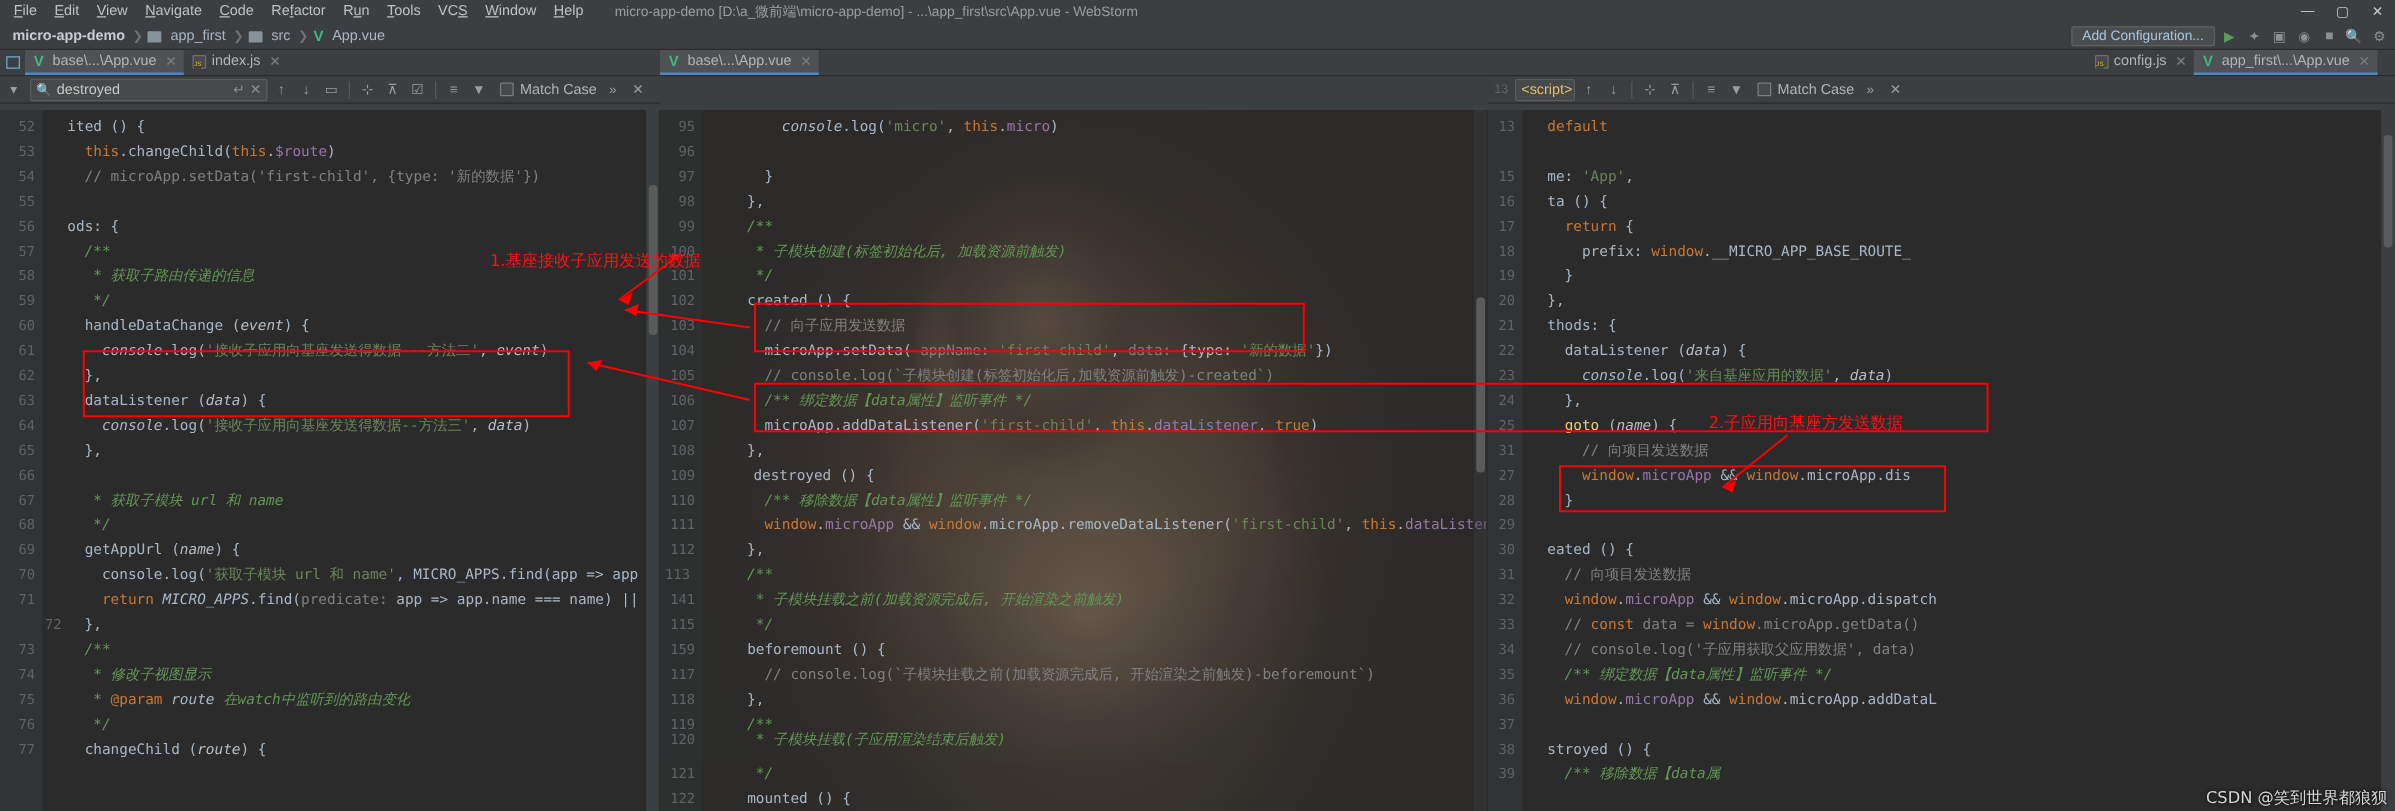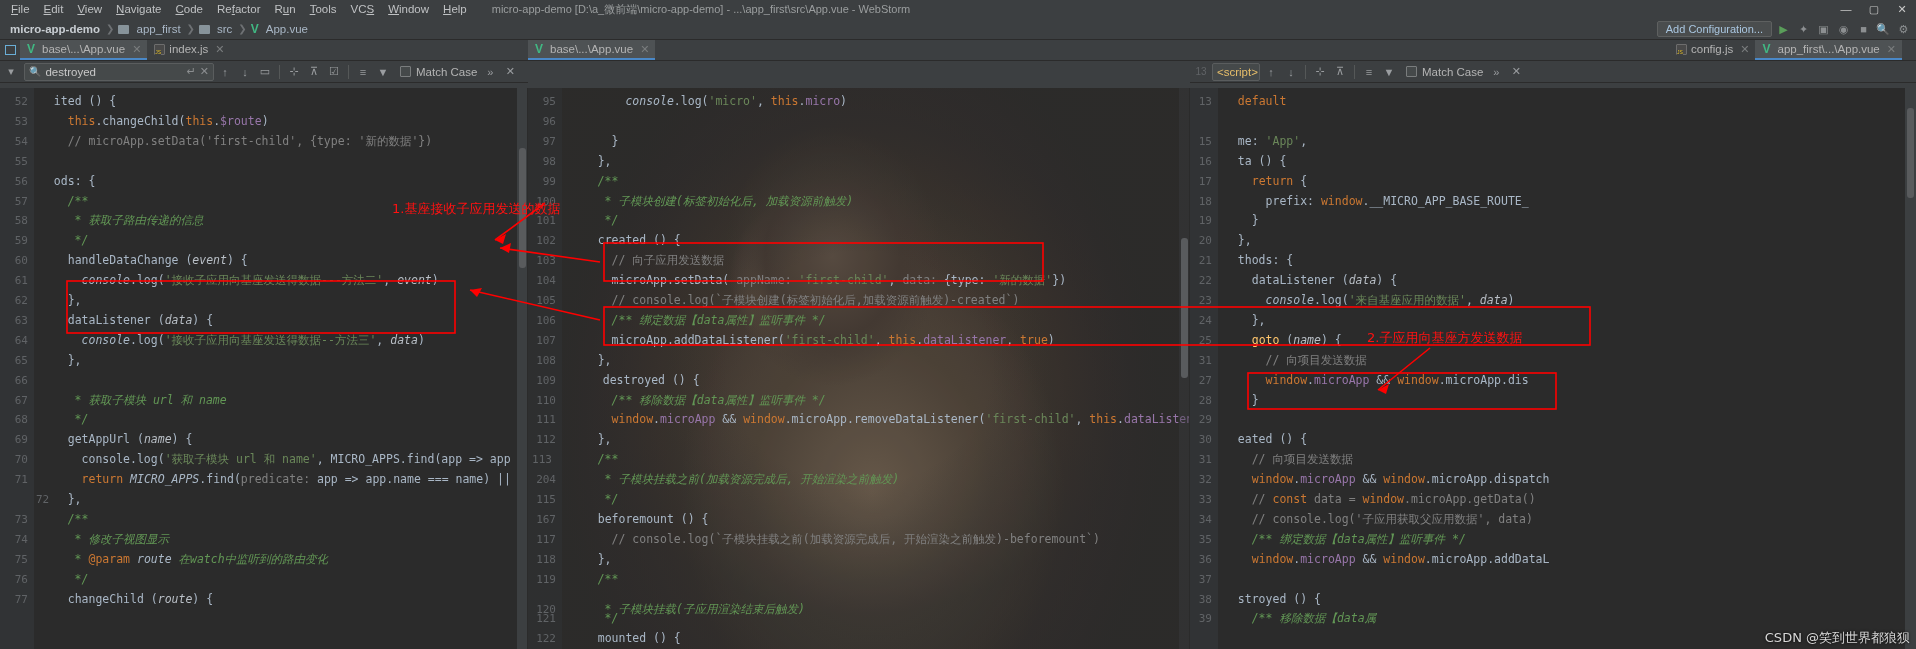--- a/index.html
+++ b/index.html
@@ -293,27 +293,27 @@
       <div class="cl" style="top: 183.1px;"><span class="ln" style="width: 28px;">104</span><span class="code" style="left: 42px;"><span class="id">      microApp.setData(</span><span class="cmt"> appName:</span><span class="id"> </span><span class="str">'first-child'</span><span class="id">, </span><span class="cmt">data:</span><span class="id"> {type: </span><span class="str">'新的数据'</span><span class="id">})</span></span></div>
       <div class="cl" style="top: 203px;"><span class="ln" style="width: 28px;">105</span><span class="code" style="left: 42px;"><span class="cmt">      // console.log(`子模块创建(标签初始化后,加载资源前触发)-created`)</span></span></div>
       <div class="cl" style="top: 222.9px;"><span class="ln" style="width: 28px;">106</span><span class="code" style="left: 42px;"><span class="doc">      /** 绑定数据【data属性】监听事件 */</span></span></div>
       <div class="cl" style="top: 242.8px;"><span class="ln" style="width: 28px;">107</span><span class="code" style="left: 42px;"><span class="id">      microApp.addDataListener(</span><span class="str">'first-child'</span><span class="id">, </span><span class="kw">this</span><span class="id">.</span><span class="fld">dataListener</span><span class="id">, </span><span class="kw">true</span><span class="id">)</span></span></div>
       <div class="cl" style="top: 262.7px;"><span class="ln" style="width: 28px;">108</span><span class="code" style="left: 42px;"><span class="id">    },</span></span></div>
       <div class="cl" style="top: 282.6px;"><span class="ln" style="width: 28px;">109</span><span class="code" style="left: 47px;"><span class="id">    </span><span class="id">destroyed</span><span class="id"> () {</span></span></div>
       <div class="cl" style="top: 302.5px;"><span class="ln" style="width: 28px;">110</span><span class="code" style="left: 42px;"><span class="doc">      /** 移除数据【data属性】监听事件 */</span></span></div>
       <div class="cl" style="top: 322.4px;"><span class="ln" style="width: 28px;">111</span><span class="code" style="left: 42px;"><span class="id">      </span><span class="kw">window</span><span class="id">.</span><span class="fld">microApp</span><span class="id"> &amp;&amp; </span><span class="kw">window</span><span class="id">.microApp.removeDataListener(</span><span class="str">'first-child'</span><span class="id">, </span><span class="kw">this</span><span class="id">.</span><span class="fld">dataListener</span></span></div>
       <div class="cl" style="top: 342.3px;"><span class="ln" style="width: 28px;">112</span><span class="code" style="left: 42px;"><span class="id">    },</span></span></div>
       <div class="cl" style="top: 362.2px;"><span class="ln" style="width: 28px; text-align: center;">113</span><span class="code" style="left: 42px;"><span class="doc">    /**</span></span></div>
-      <div class="cl" style="top: 382.1px;"><span class="ln" style="width: 28px;">204</span><span class="code" style="left: 42px;"><span class="doc">     * 子模块挂载之前(加载资源完成后, 开始渲染之前触发)</span></span></div>
+      <div class="cl" style="top: 382.1px;"><span class="ln" style="width: 28px;">141</span><span class="code" style="left: 42px;"><span class="doc">     * 子模块挂载之前(加载资源完成后, 开始渲染之前触发)</span></span></div>
       <div class="cl" style="top: 402px;"><span class="ln" style="width: 28px;">115</span><span class="code" style="left: 42px;"><span class="doc">     */</span></span></div>
-      <div class="cl" style="top: 421.9px;"><span class="ln" style="width: 28px;">167</span><span class="code" style="left: 42px;"><span class="id">    </span><span class="id">beforemount</span><span class="id"> () {</span></span></div>
+      <div class="cl" style="top: 421.9px;"><span class="ln" style="width: 28px;">159</span><span class="code" style="left: 42px;"><span class="id">    </span><span class="id">beforemount</span><span class="id"> () {</span></span></div>
       <div class="cl" style="top: 441.8px;"><span class="ln" style="width: 28px;">117</span><span class="code" style="left: 42px;"><span class="cmt">      // console.log(`子模块挂载之前(加载资源完成后, 开始渲染之前触发)-beforemount`)</span></span></div>
       <div class="cl" style="top: 461.7px;"><span class="ln" style="width: 28px;">118</span><span class="code" style="left: 42px;"><span class="id">    },</span></span></div>
       <div class="cl" style="top: 481.6px;"><span class="ln" style="width: 28px;">119</span><span class="code" style="left: 42px;"><span class="doc">    /**</span></span></div>
-      <div class="cl" style="top: 512px; padding-left: 24px;"><span class="ln" style="width: 28px;">120</span><span class="code" style="left: 42px;"><span class="doc">     * 子模块挂载(子应用渲染结束后触发)</span></span></div>
+      <div class="cl" style="top: 494px; padding-left: 24px;"><span class="ln" style="width: 28px;">120</span><span class="code" style="left: 42px;"><span class="doc">     * 子模块挂载(子应用渲染结束后触发)</span></span></div>
       <div class="cl" style="top: 521.4px;"><span class="ln" style="width: 28px;">121</span><span class="code" style="left: 42px;"><span class="doc">     */</span></span></div>
       <div class="cl" style="top: 541.3px;"><span class="ln" style="width: 28px;">122</span><span class="code" style="left: 42px;"><span class="id">    </span><span class="id">mounted</span><span class="id"> () {</span></span></div>
     </div>
   <div class="scrollbar-v" style="background:rgba(60,63,65,0.4);">
       <i style="top:150px;height:140px;"></i>
     </div>
 </div>
 <div class="vsplit" style="left:1189px;top:88px;"></div>
 
 <div class="pane" id="pane-right" style="left:1190px;top:88px;width:726px;height:561px;">

